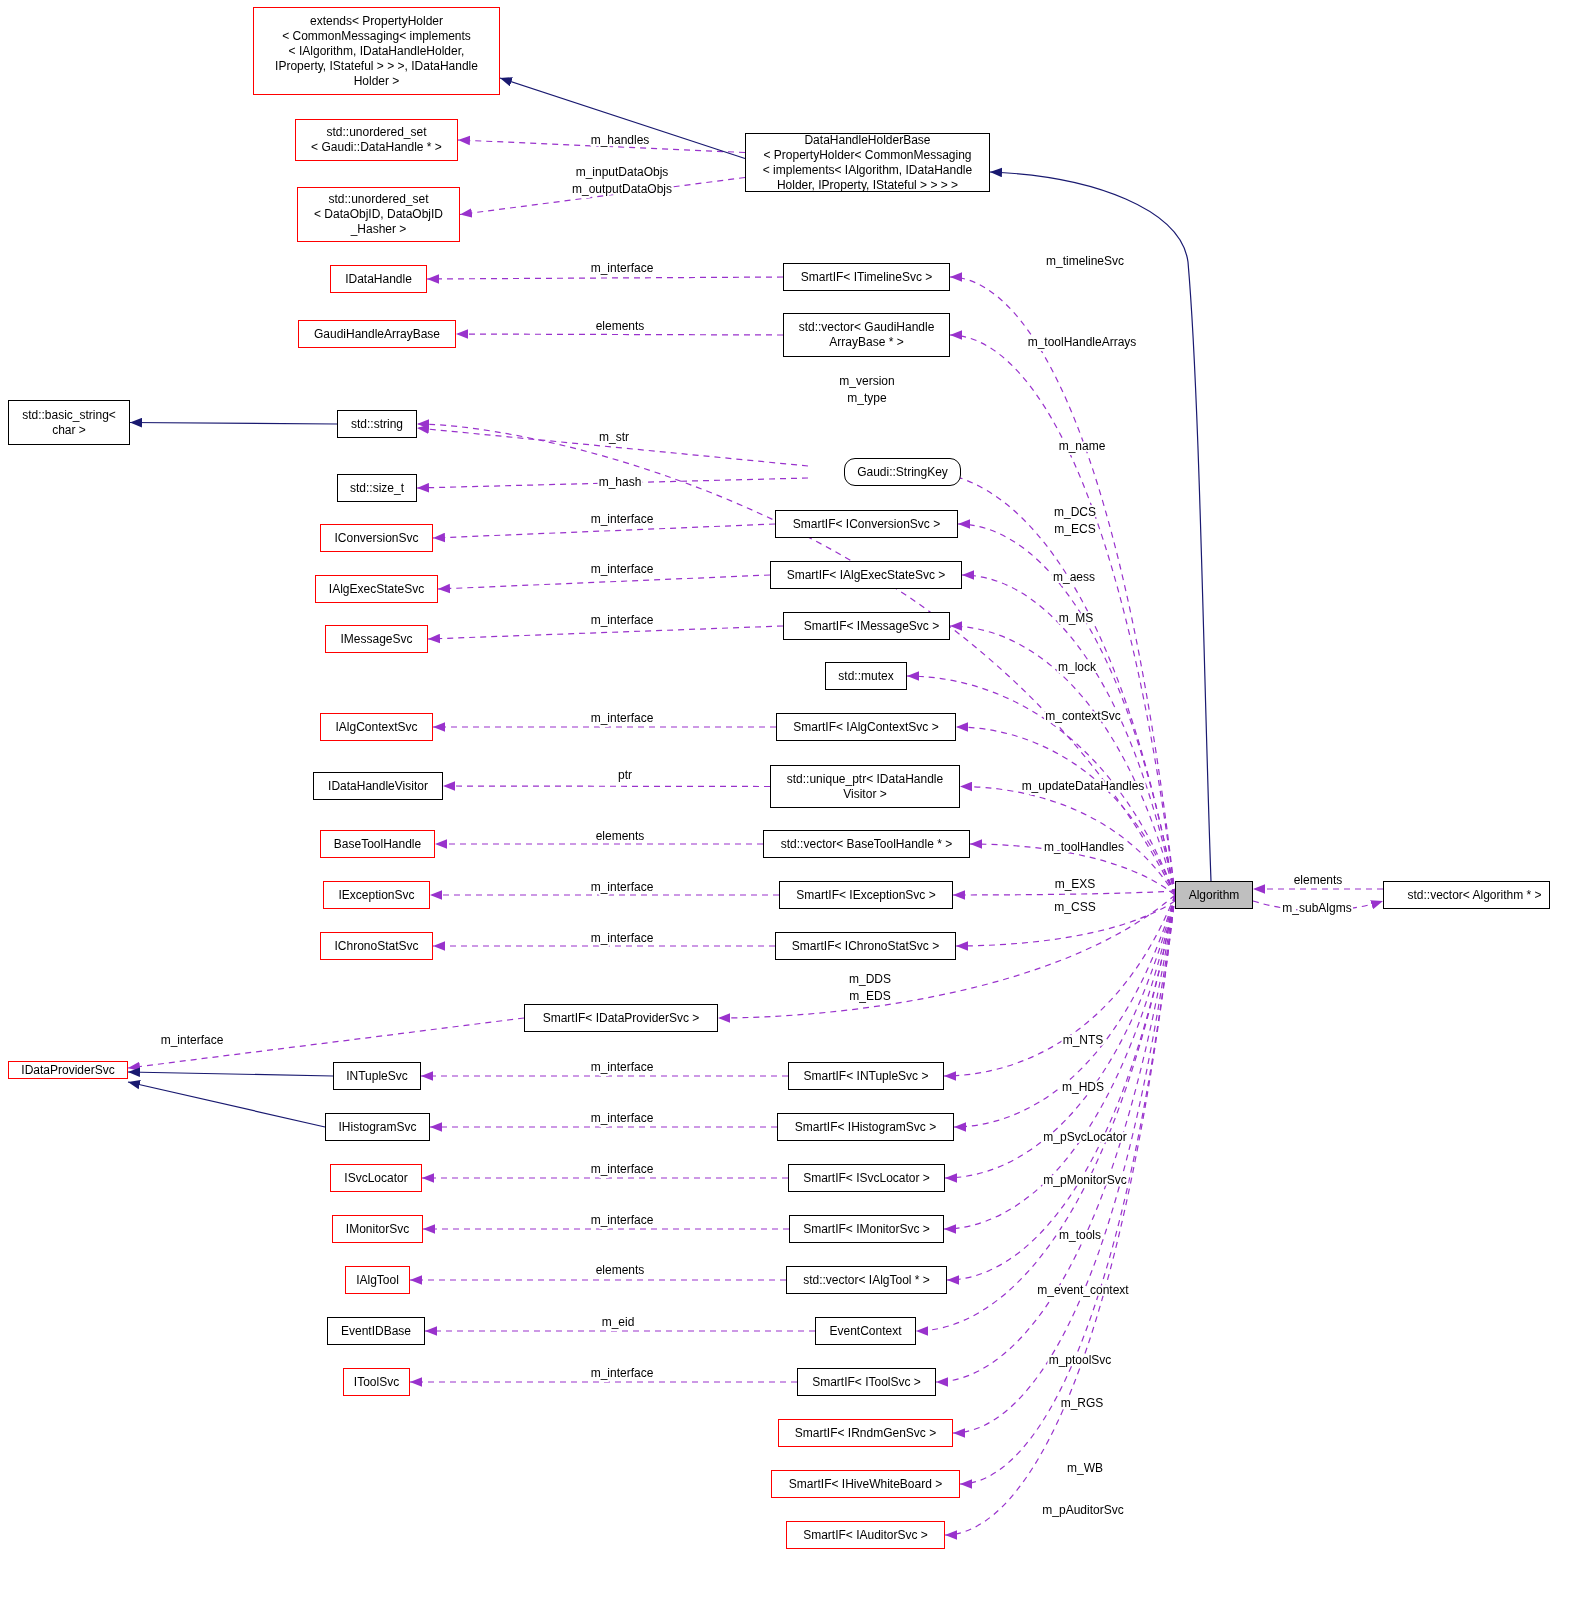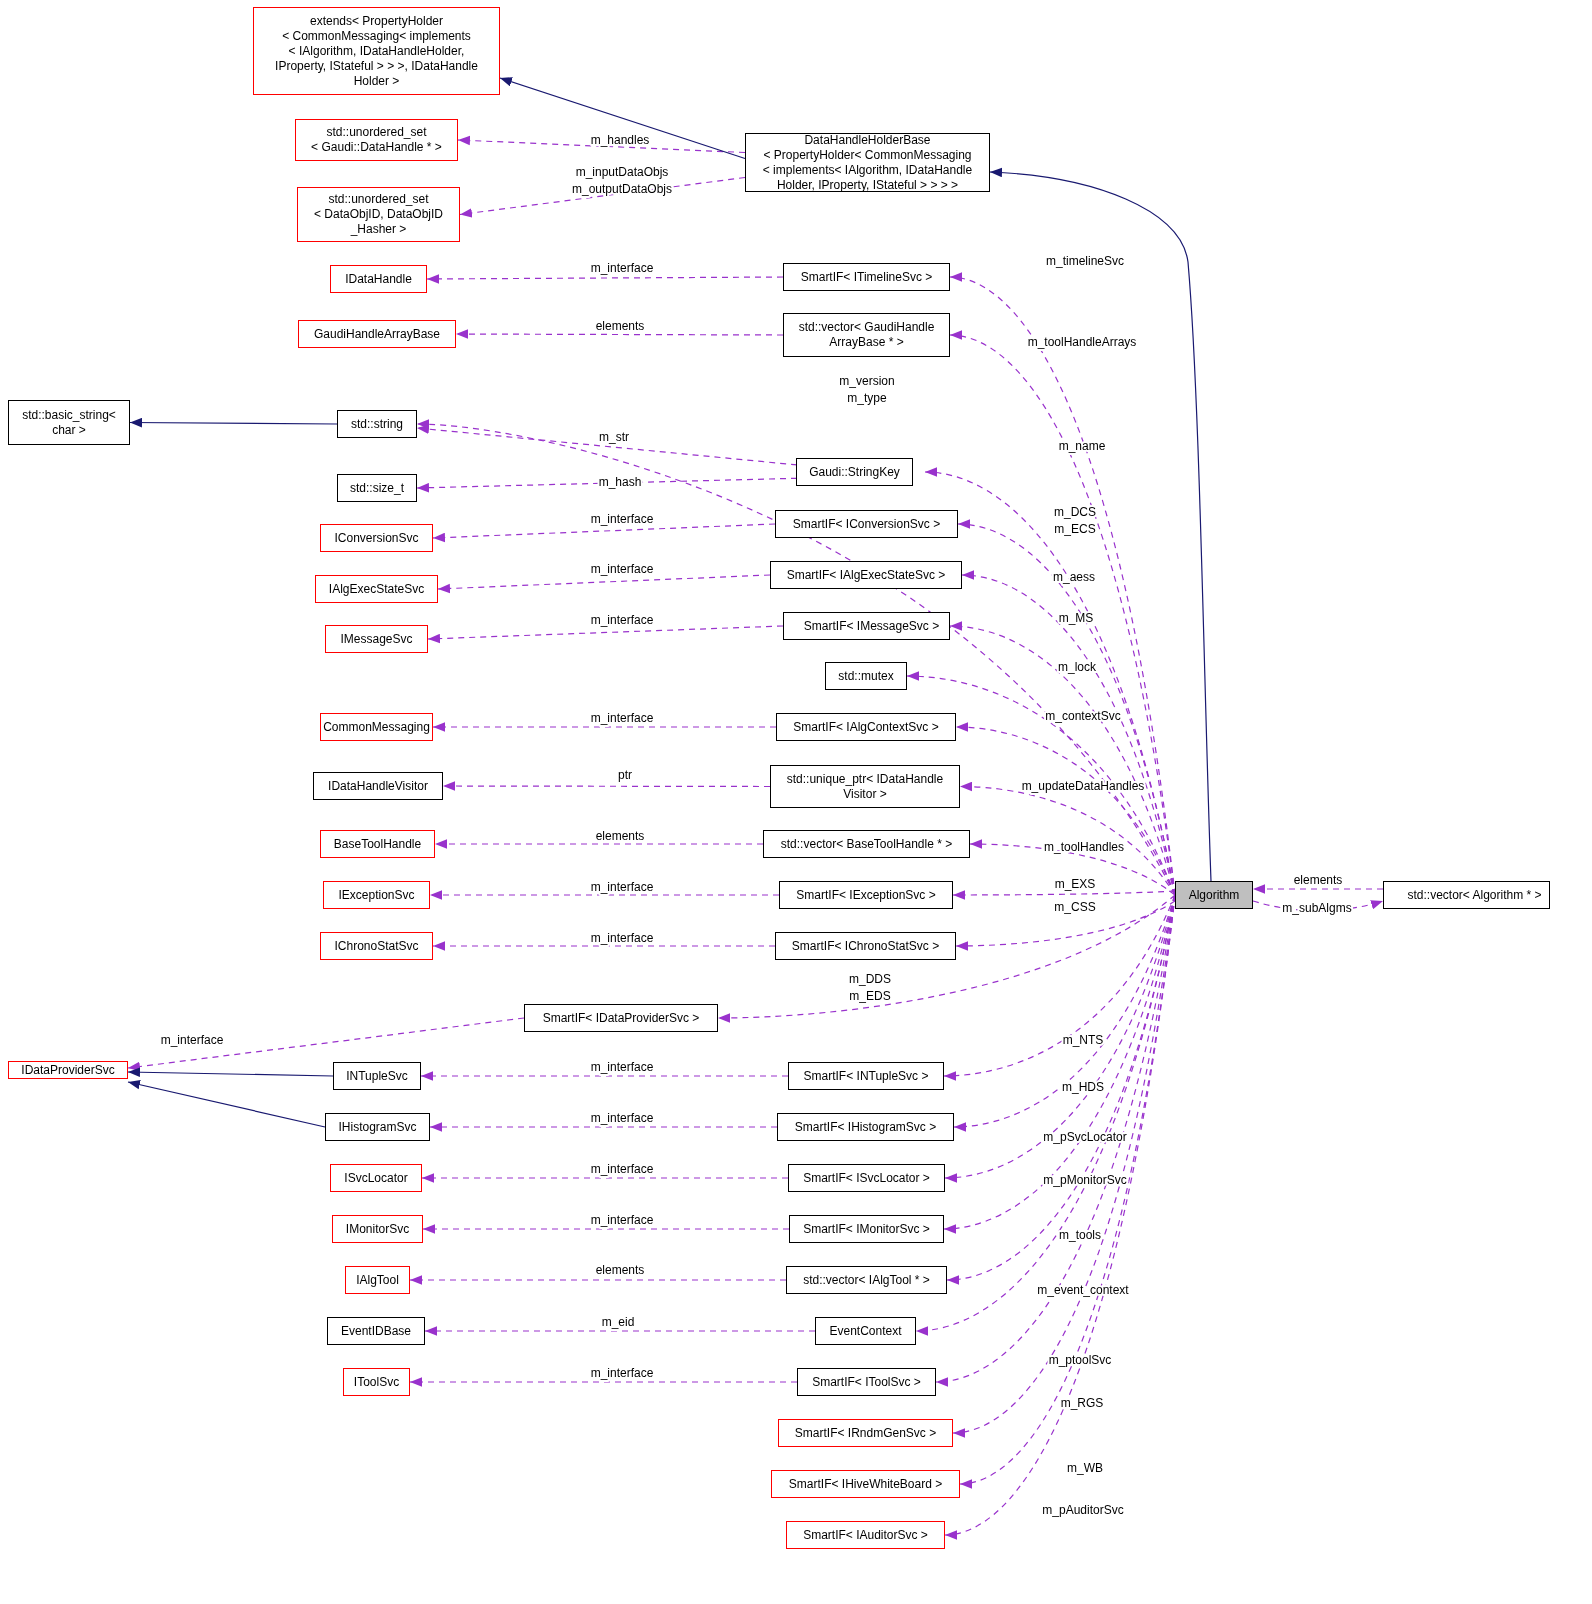--- a/index.html
+++ b/index.html
@@ -167,41 +167,41 @@
 _Hasher &gt;</div>
     <div class="node red" style="left: 330px; top: 265px; width: 97px; height: 28px;">IDataHandle</div>
     <div class="node red" style="left: 298px; top: 320px; width: 158px; height: 28px;">GaudiHandleArrayBase</div>
     <div class="node plain" style="left: 8px; top: 400px; width: 122px; height: 45px;">std::basic_string&lt;
 char &gt;</div>
     <div class="node plain" style="left: 337px; top: 410px; width: 80px; height: 28px;">std::string</div>
     <div class="node plain" style="left: 337px; top: 474px; width: 80px; height: 28px;">std::size_t</div>
     <div class="node red" style="left: 320px; top: 524px; width: 113px; height: 28px;">IConversionSvc</div>
     <div class="node red" style="left: 315px; top: 575px; width: 123px; height: 28px;">IAlgExecStateSvc</div>
     <div class="node red" style="left: 325px; top: 625px; width: 103px; height: 28px;">IMessageSvc</div>
-    <div class="node red" style="left: 320px; top: 713px; width: 113px; height: 28px;">CommonMessaging</div>
+    <div class="node red" style="left: 320px; top: 713px; width: 113px; height: 28px;">IAlgContextSvc</div>
     <div class="node plain" style="left: 313px; top: 772px; width: 130px; height: 28px;">IDataHandleVisitor</div>
     <div class="node red" style="left: 320px; top: 830px; width: 115px; height: 28px;">BaseToolHandle</div>
     <div class="node red" style="left: 323px; top: 881px; width: 107px; height: 28px;">IExceptionSvc</div>
     <div class="node red" style="left: 320px; top: 932px; width: 113px; height: 28px;">IChronoStatSvc</div>
     <div class="node red" style="left: 8px; top: 1061px; width: 120px; height: 18px;">IDataProviderSvc</div>
     <div class="node plain" style="left: 333px; top: 1062px; width: 88px; height: 28px;">INTupleSvc</div>
     <div class="node plain" style="left: 325px; top: 1113px; width: 105px; height: 28px;">IHistogramSvc</div>
     <div class="node red" style="left: 330px; top: 1164px; width: 92px; height: 28px;">ISvcLocator</div>
     <div class="node red" style="left: 332px; top: 1215px; width: 91px; height: 28px;">IMonitorSvc</div>
     <div class="node red" style="left: 345px; top: 1266px; width: 65px; height: 28px;">IAlgTool</div>
     <div class="node plain" style="left: 327px; top: 1317px; width: 98px; height: 28px;">EventIDBase</div>
     <div class="node red" style="left: 343px; top: 1368px; width: 67px; height: 28px;">IToolSvc</div>
     <div class="node plain" style="left: 745px; top: 133px; width: 245px; height: 59px;">DataHandleHolderBase
 &lt; PropertyHolder&lt; CommonMessaging
 &lt; implements&lt; IAlgorithm, IDataHandle
 Holder, IProperty, IStateful &gt; &gt; &gt; &gt;</div>
     <div class="node plain" style="left: 783px; top: 263px; width: 167px; height: 28px;">SmartIF&lt; ITimelineSvc &gt;</div>
     <div class="node plain" style="left: 783px; top: 313px; width: 167px; height: 44px;">std::vector&lt; GaudiHandle
 ArrayBase * &gt;</div>
-    <div class="node plain" style="left: 796px; top: 458px; width: 117px; height: 28px;">Gaudi::StringKey</div>
+    <div class="node plain" style="left: 844px; top: 458px; width: 117px; height: 28px; border-radius: 11px;">Gaudi::StringKey</div>
     <div class="node plain" style="left: 775px; top: 510px; width: 183px; height: 28px;">SmartIF&lt; IConversionSvc &gt;</div>
     <div class="node plain" style="left: 770px; top: 561px; width: 192px; height: 28px;">SmartIF&lt; IAlgExecStateSvc &gt;</div>
     <div class="node plain" style="left: 783px; top: 612px; width: 167px; height: 28px; padding-left: 12px;">SmartIF&lt; IMessageSvc &gt;</div>
     <div class="node plain" style="left: 825px; top: 662px; width: 82px; height: 28px;">std::mutex</div>
     <div class="node plain" style="left: 776px; top: 713px; width: 180px; height: 28px;">SmartIF&lt; IAlgContextSvc &gt;</div>
     <div class="node plain" style="left: 770px; top: 765px; width: 190px; height: 43px;">std::unique_ptr&lt; IDataHandle
 Visitor &gt;</div>
     <div class="node plain" style="left: 763px; top: 830px; width: 207px; height: 28px;">std::vector&lt; BaseToolHandle * &gt;</div>
     <div class="node plain" style="left: 779px; top: 881px; width: 174px; height: 28px;">SmartIF&lt; IExceptionSvc &gt;</div>
     <div class="node plain" style="left: 775px; top: 932px; width: 181px; height: 28px;">SmartIF&lt; IChronoStatSvc &gt;</div>

